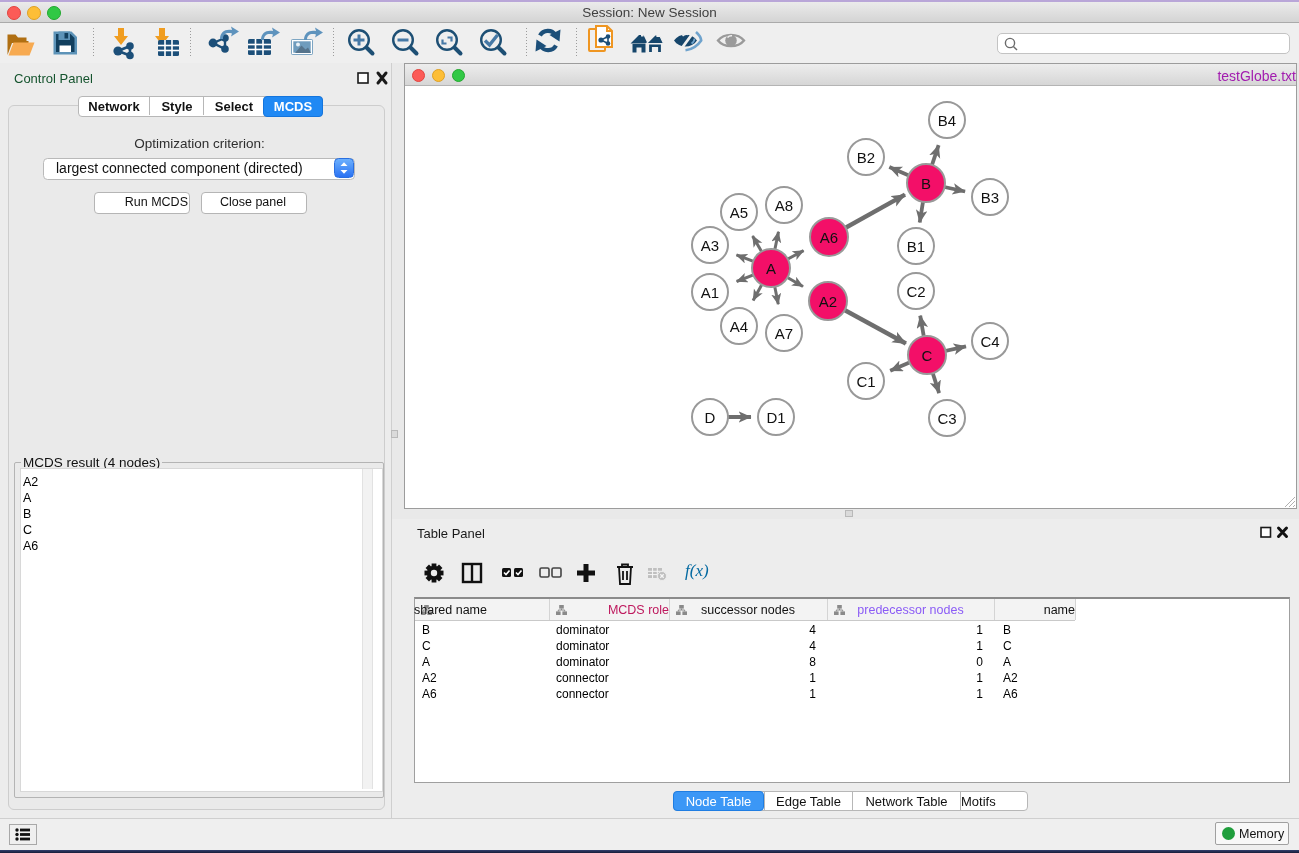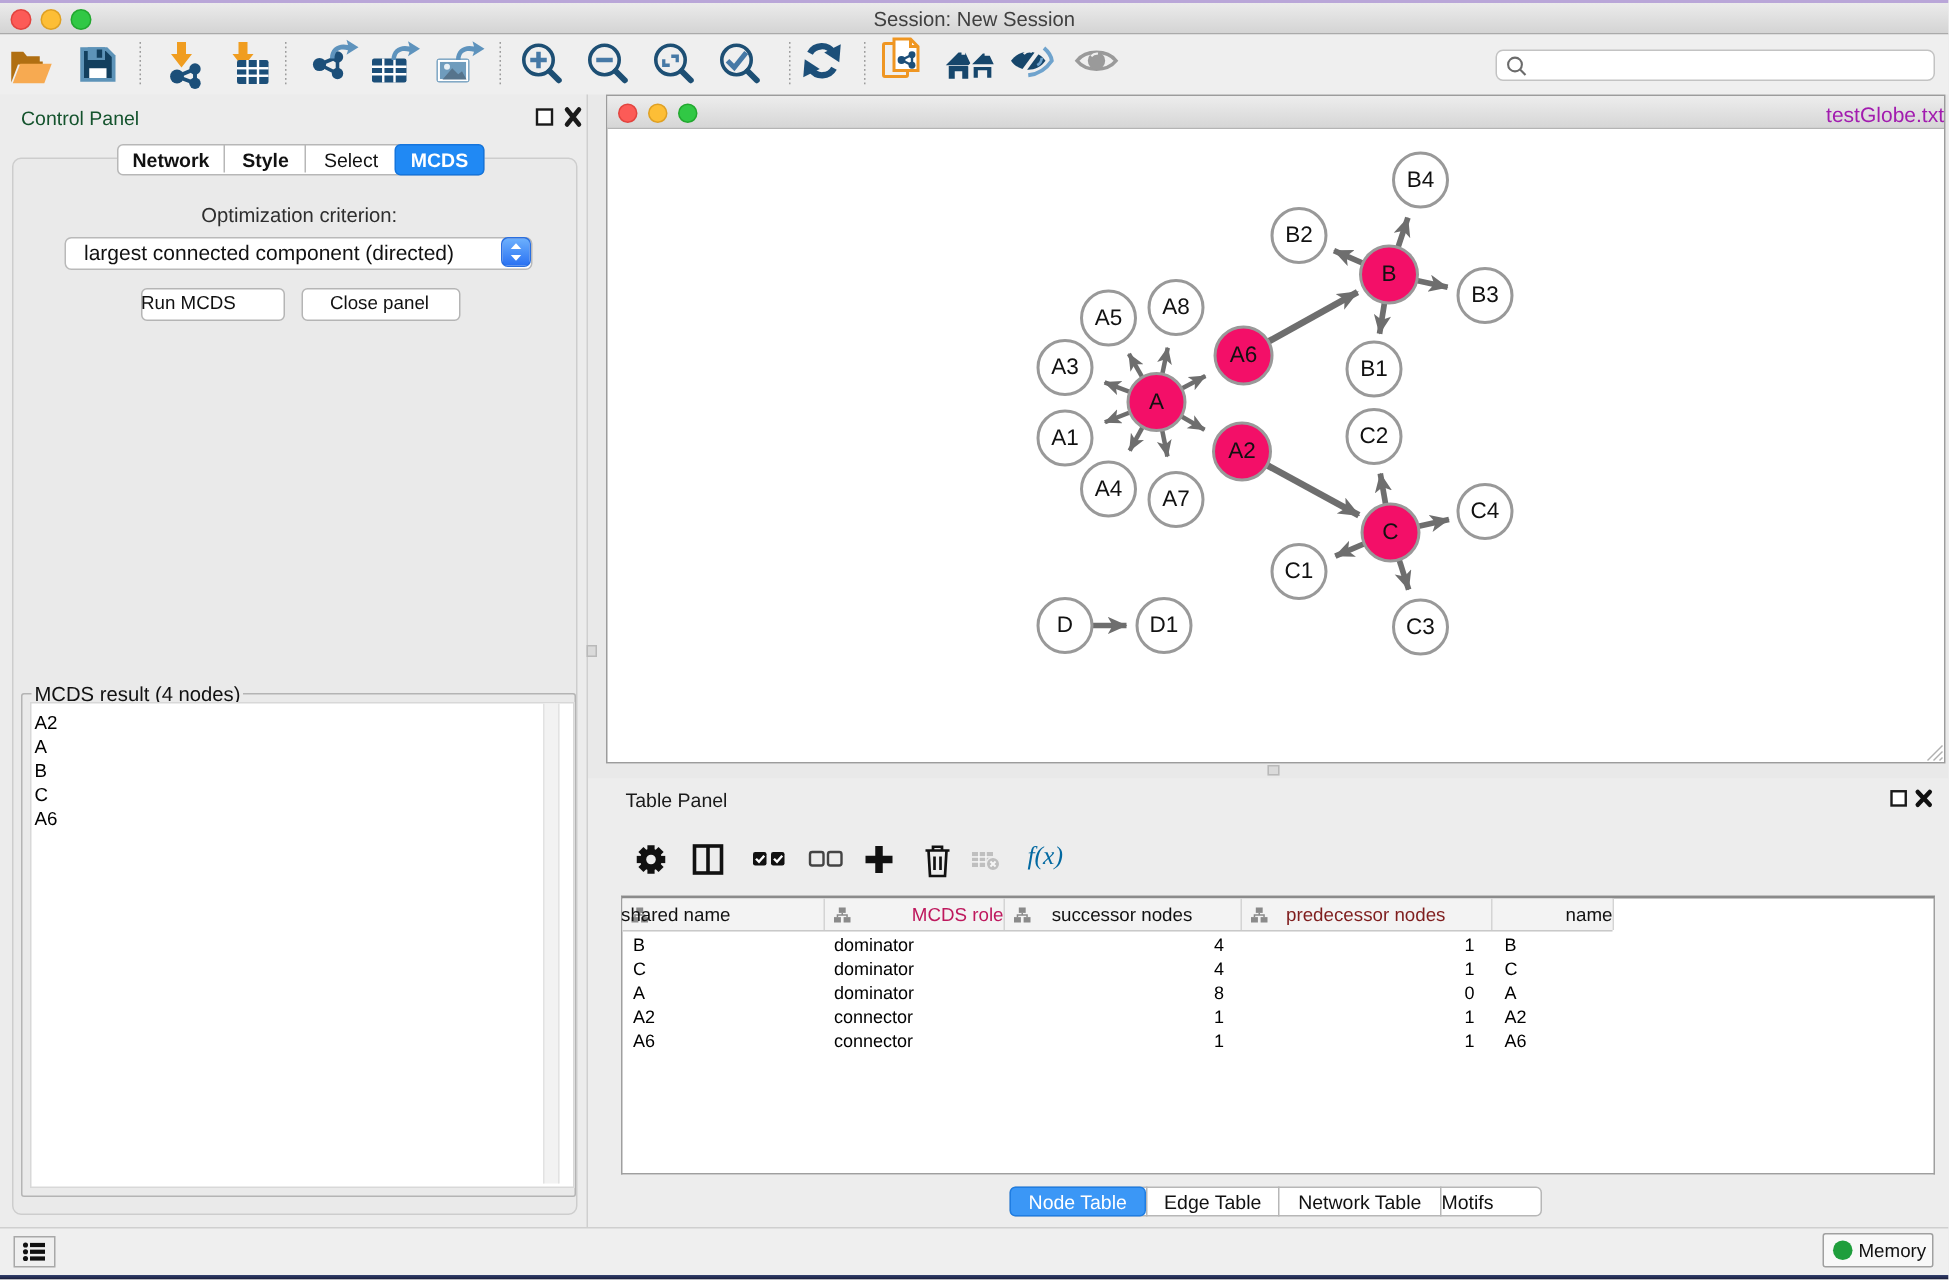--- a/index.html
+++ b/index.html
@@ -175,35 +175,35 @@
 </svg>
 
 <div class="abs" style="left:8px;top:105px;width:375px;height:703px;background:#eaeaea;border:1px solid #cdcdcd;border-radius:6px"></div>
 
 <div class="abs" style="left:78px;top:96px;width:243px;height:19px;background:#ffffff;border:1px solid #b7b7b7;border-radius:4px"></div>
 <div class="abs" style="left:149px;top:96px;width:1px;height:19px;background:#b7b7b7"></div>
 <div class="abs" style="left:203px;top:96px;width:1px;height:19px;background:#b7b7b7"></div>
 <div class="abs" style="left:263px;top:96px;width:58px;height:19px;background:#2089f4;border:1px solid #1475dd;border-radius:4px;margin:0"></div>
 <div class="txt" style="left:78px;top:99px;width:72px;text-align:center;font-size:13px;font-weight:bold;color:#111">Network</div>
 <div class="txt" style="left:150px;top:99px;width:54px;text-align:center;font-size:13px;font-weight:bold;color:#111">Style</div>
-<div class="txt" style="left:204px;top:99px;width:60px;text-align:center;font-size:13px;font-weight:normal;color:#111">Select</div>
+<div class="txt" style="left:204px;top:99px;width:60px;text-align:center;font-size:13px;font-weight:bold;color:#111">Select</div>
 <div class="txt" style="left:264px;top:99px;width:58px;text-align:center;font-size:13px;font-weight:bold;color:#ffffff">MCDS</div>
 
 <div class="txt" style="left:8px;top:136px;width:383px;text-align:center;font-size:13.5px;color:#2e2e2e">Optimization criterion:</div>
 
 <div class="abs" style="left:43px;top:158px;width:310px;height:20px;background:#ffffff;border:1px solid #b9b9b9;border-radius:4.5px"></div>
 <div class="abs" style="left:334px;top:158px;width:20px;height:20px;background:linear-gradient(#6cb0fd,#2a72f3);border:1px solid #2a6fe0;border-radius:4.5px;box-sizing:border-box"></div>
 <svg width="20" height="20" style="left:334px;top:158px">
  <path d="M6.5 8 L10 4.2 L13.5 8 Z" fill="#ffffff"></path>
     <path d="M6.5 12 L10 15.8 L13.5 12 Z" fill="#ffffff"></path>
 </svg>
 <div class="txt" style="left:56px;top:160px;font-size:14px;color:#111">largest connected component (directed)</div>
 
 <div class="abs" style="left:94px;top:192px;width:94px;height:20px;background:#ffffff;border:1px solid #b5b5b5;border-radius:4px"></div>
-<div class="txt" style="left:94px;top:195px;width:94px;text-align:left;font-size:12.5px;color:#111">Run MCDS</div>
+<div class="txt" style="left:94px;top:195px;width:94px;text-align:right;font-size:12.5px;color:#111">Run MCDS</div>
 <div class="abs" style="left:201px;top:192px;width:104px;height:20px;background:#ffffff;border:1px solid #b5b5b5;border-radius:4px"></div>
 <div class="txt" style="left:201px;top:195px;width:104px;text-align:center;font-size:12.5px;color:#111">Close panel</div>
 
 <div class="abs" style="left:14px;top:462px;width:368px;height:334px;border:1px solid #b4b4b4;border-radius:2px"></div>
 <div class="txt" style="left:21px;top:455px;font-size:13.5px;color:#111;background:#eaeaea;padding:0 2px">MCDS result (4 nodes)</div>
 <div class="abs" style="left:20px;top:468px;width:361px;height:322px;background:#ffffff;border:1px solid #d8d8d8"></div>
 <div class="abs" style="left:362px;top:469px;width:9px;height:320px;background:#f2f2f2;border-left:1px solid #e2e2e2;border-right:1px solid #e2e2e2"></div>
 <div class="txt" style="left:23px;top:474px;font-size:12.5px;color:#000;line-height:16px">A2<br>A<br>B<br>C<br>A6</div>
 
 <div class="abs" style="left:392px;top:63px;width:907px;height:456px;background:#e9e9e9"></div>
@@ -377,21 +377,21 @@
       </g>
     </defs>
  <use href="#sic" x="6" y="5"></use>
     <use href="#sic" x="141" y="5"></use>
     <use href="#sic" x="261" y="5"></use>
     <use href="#sic" x="419" y="5"></use>
 </svg>
 <div class="txt" style="left:414px;top:603px;width:135px;text-align:left;font-size:12.5px;color:#111">shared name</div>
 <div class="txt" style="left:549px;top:603px;width:120px;text-align:right;font-size:12.5px;color:#be185d">MCDS role</div>
 <div class="txt" style="left:669px;top:603px;width:158px;text-align:center;font-size:12.5px;color:#111">successor nodes</div>
-<div class="txt" style="left:827px;top:603px;width:167px;text-align:center;font-size:12.5px;color:#7f1d1d">predecessor nodes</div>
+<div class="txt" style="left:827px;top:603px;width:167px;text-align:center;font-size:12.5px;color:#8b5cf6">predecessor nodes</div>
 <div class="txt" style="left:995px;top:603px;width:80px;text-align:right;font-size:12.5px;color:#111">name</div>
 
 <div class="txt" style="left:422px;top:622px;font-size:12px;color:#000;line-height:16px">B<br>C<br>A<br>A2<br>A6</div>
 <div class="txt" style="left:556px;top:622px;font-size:12px;color:#000;line-height:16px">dominator<br>dominator<br>dominator<br>connector<br>connector</div>
 <div class="txt" style="left:766px;top:622px;width:50px;text-align:right;font-size:12px;color:#000;line-height:16px">4<br>4<br>8<br>1<br>1</div>
 <div class="txt" style="left:933px;top:622px;width:50px;text-align:right;font-size:12px;color:#000;line-height:16px">1<br>1<br>0<br>1<br>1</div>
 <div class="txt" style="left:1003px;top:622px;font-size:12px;color:#000;line-height:16px">B<br>C<br>A<br>A2<br>A6</div>
 
 <div class="abs" style="left:673px;top:791px;width:355px;height:20px;background:#ffffff;border:1px solid #b7b7b7;border-radius:4px;box-sizing:border-box"></div>
 <div class="abs" style="left:764px;top:791px;width:1px;height:20px;background:#b7b7b7"></div>

